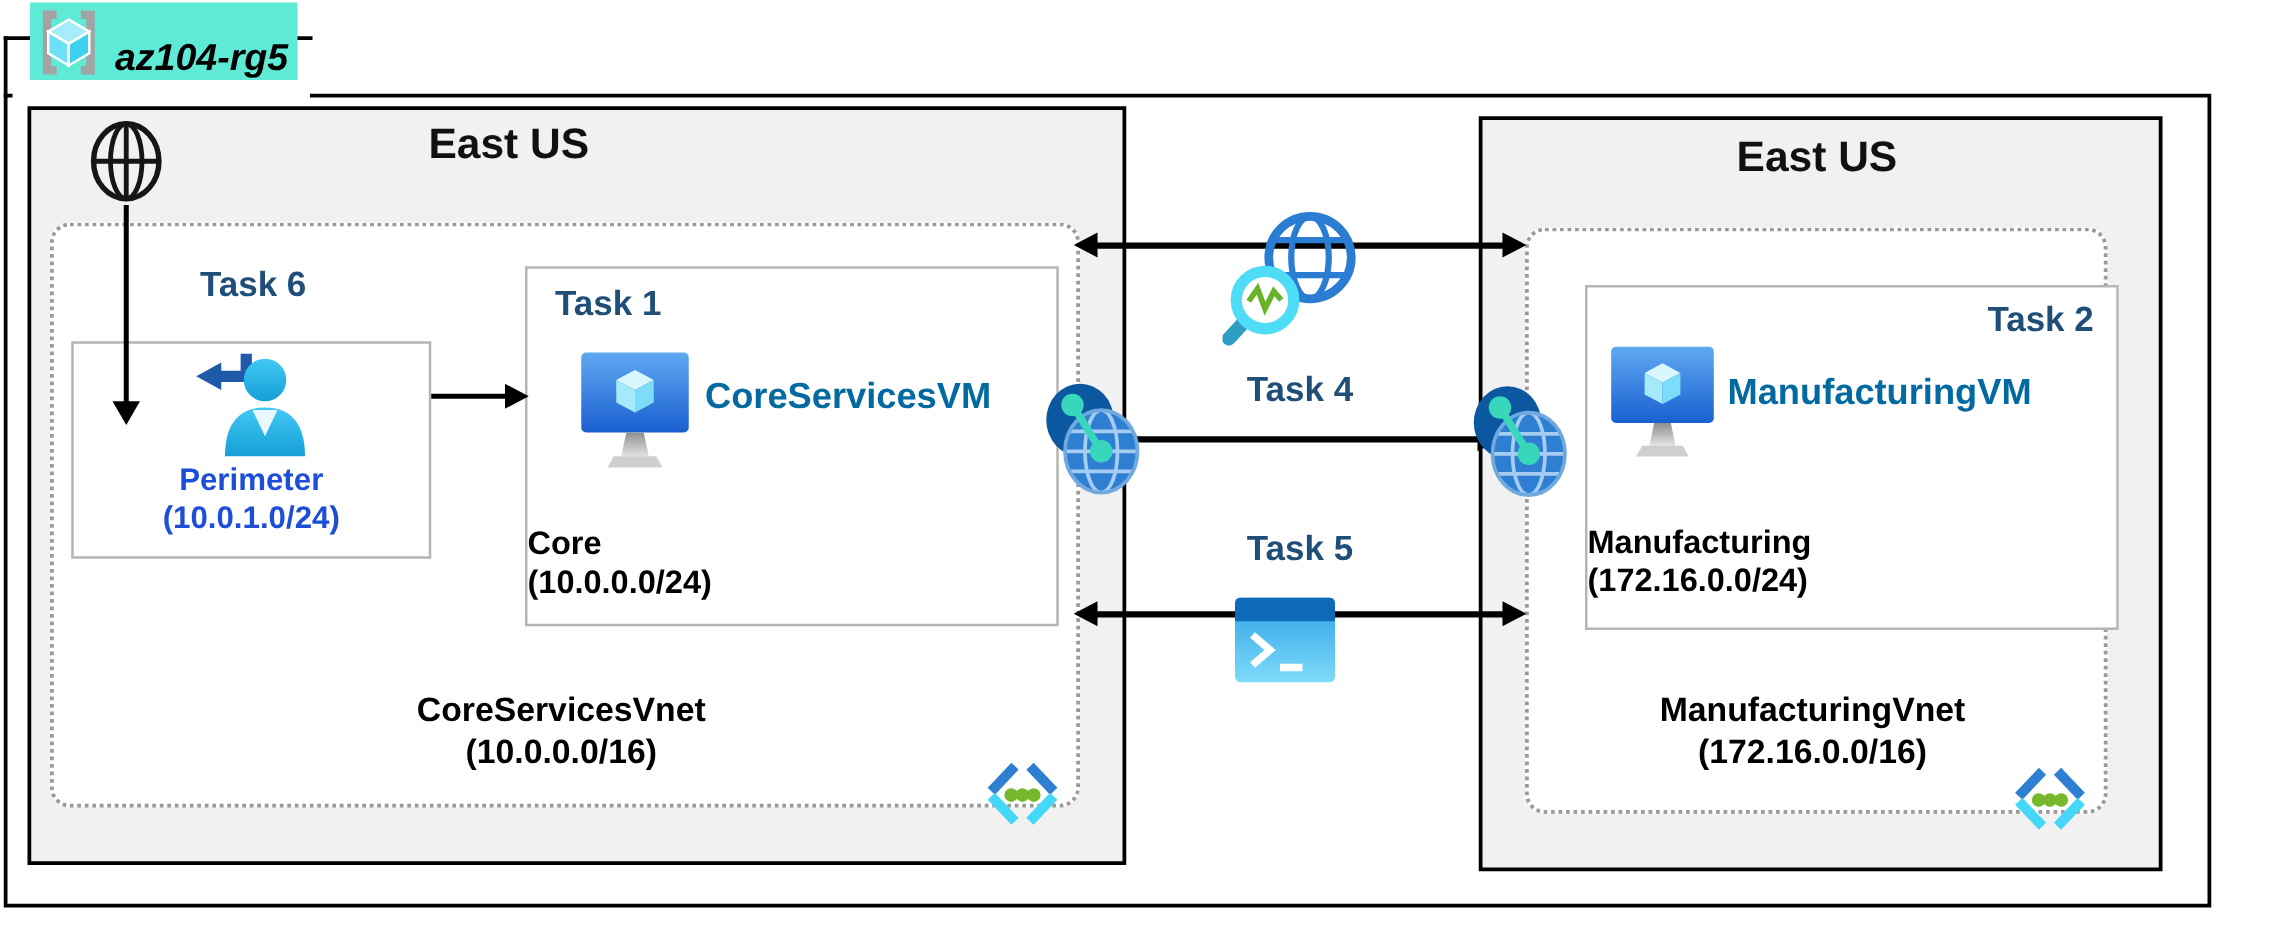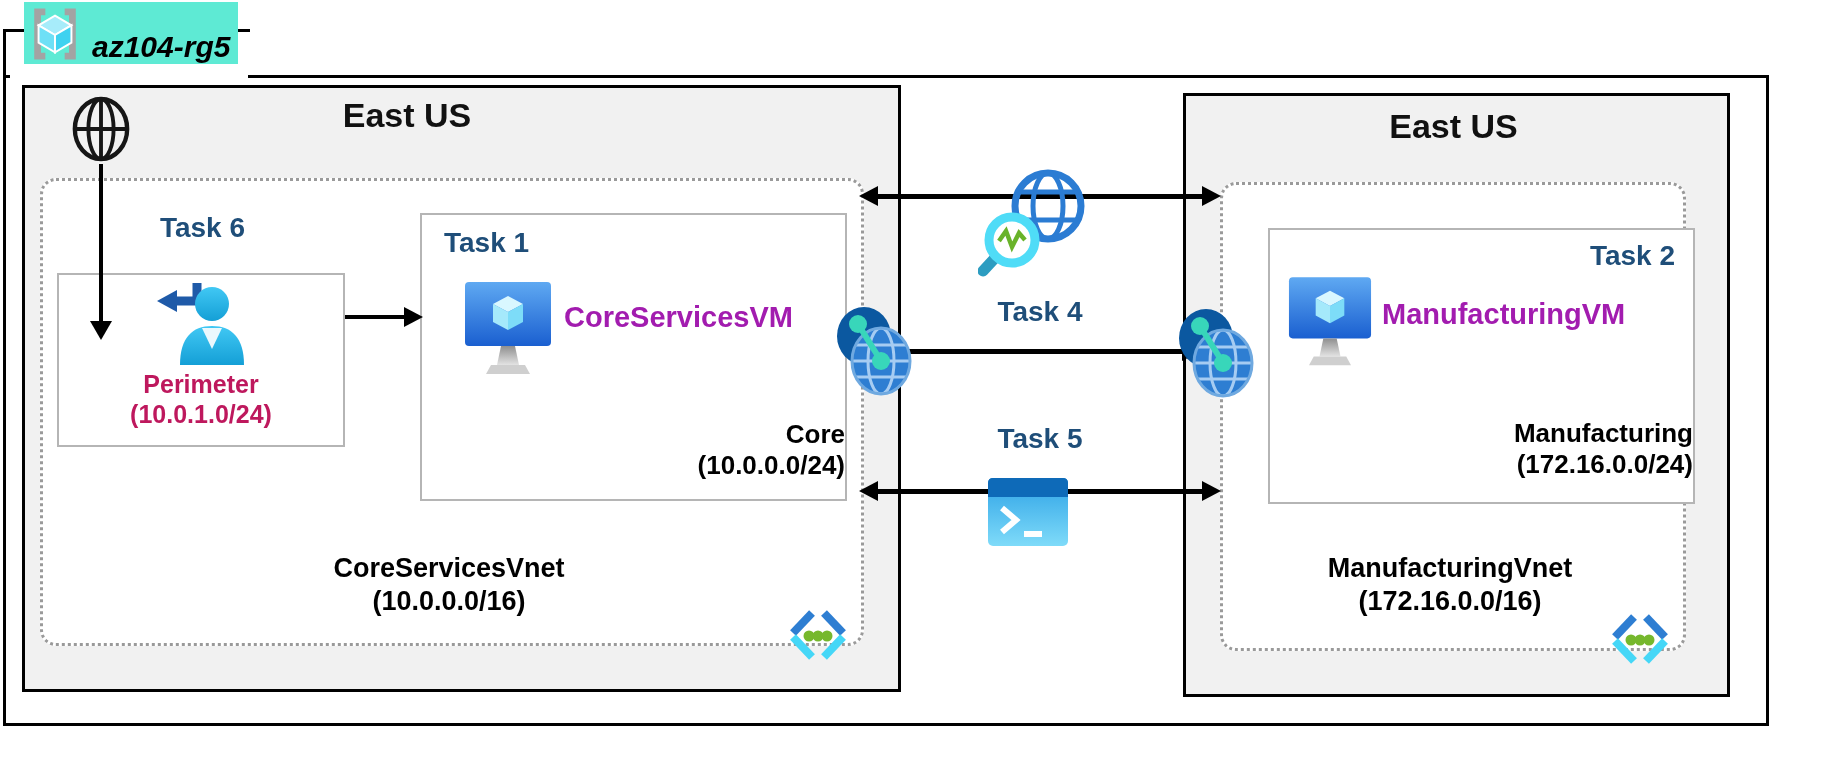--- a/index.html
+++ b/index.html
@@ -30,23 +30,23 @@
   .task1-box{left:420px;top:213px;width:405px;height:284px;padding-left:18px;}
   .task2-box{left:1268px;top:228px;width:384px;height:272px;padding-left:39px;}
 
   .task-label{position:absolute;color:#1F4E79;font-size:28px;font-weight:bold;text-align:center;z-index:2;white-space:nowrap;}
   .task-label.in-box{position:absolute;}
   .t6{left:60px;top:212px;width:285px;}
   .t3{left:940px;top:127px;width:200px;}
   .t4{left:940px;top:296px;width:200px;text-align:center;}
   .t5{left:940px;top:423px;width:200px;}
 
-  .vm-name{position:absolute;font-size:29px;font-weight:bold;color:#a21caf;white-space:nowrap;}
-  .subnet-label{position:absolute;left:0;width:100%;text-align:right;font-size:26px;font-weight:bold;color:#000;line-height:1.18;}
-  .small-label{font-size:25px;font-weight:bold;color:#be185d;text-align:center;line-height:1.2;}
+  .vm-name{position:absolute;font-size:29px;font-weight:bold;color:#0369a1;white-space:nowrap;}
+  .subnet-label{position:absolute;left:0;width:100%;text-align:left;font-size:26px;font-weight:bold;color:#000;line-height:1.18;}
+  .small-label{font-size:25px;font-weight:bold;color:#1d4ed8;text-align:center;line-height:1.2;}
   .vnet-label{position:absolute;text-align:center;font-size:27px;font-weight:bold;color:#000;line-height:1.22;z-index:2;}
   .vnl-left{left:40px;top:552px;width:818px;}
   .vnl-right{left:1220px;top:552px;width:460px;}
 
   
   .bar{position:absolute;background:#000;z-index:3;}
   .darrow{height:5px;}
   .darrow::before{content:'';position:absolute;left:-18px;top:-8px;width:0;height:0;
     border-top:10px solid transparent;border-bottom:10px solid transparent;border-right:19px solid #000;}
   .darrow::after{content:'';position:absolute;right:-18px;top:-8px;width:0;height:0;

